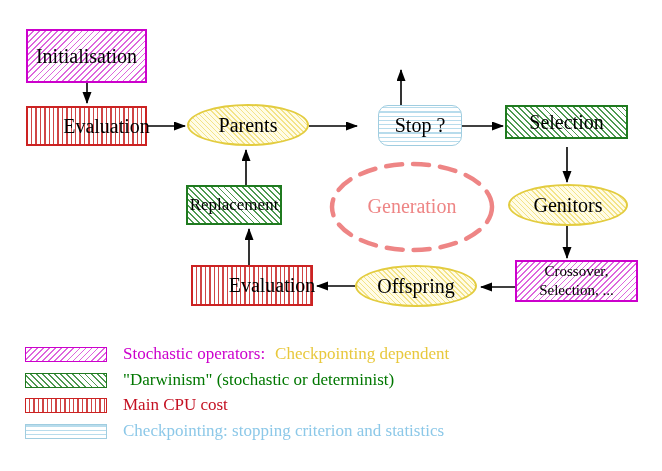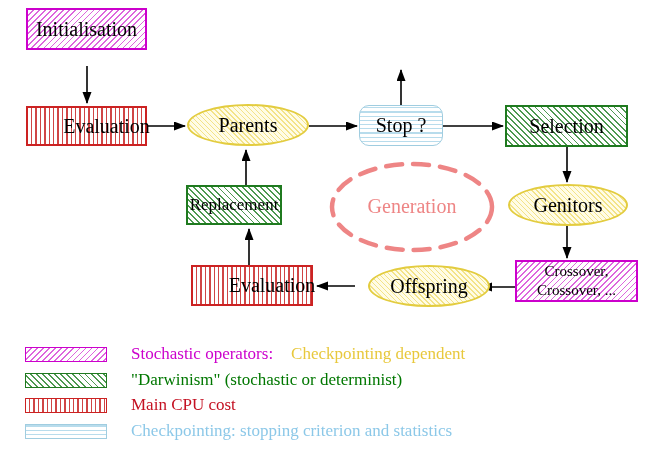--- a/index.html
+++ b/index.html
@@ -59,21 +59,20 @@
     font-size: 20px;
     text-align: center;
   }
   .legend-row {
     position: absolute;
     z-index: 2;
     display: flex;
     align-items: center;
     height: 20px;
     font-size: 17px;
-    gap: 8px;
   }
   .swatch {
     width: 82px;
     height: 15px;
     box-sizing: border-box;
     margin-right: 16px;
     flex: 0 0 auto;
   }
   .swatch.hatch-magenta, .swatch.hatch-green, .swatch.stripe-red { border-width: 1.5px; }
   .c-magenta { color: #cc00cc; }
@@ -102,63 +101,63 @@
       <line x1="567" y1="147" x2="567" y2="182" marker-end="url(#ah)"></line>
       <line x1="567" y1="226" x2="567" y2="258" marker-end="url(#ah)"></line>
       <line x1="515" y1="287" x2="481" y2="287" marker-end="url(#ah)"></line>
       <line x1="355" y1="286" x2="317" y2="286" marker-end="url(#ah)"></line>
       <line x1="249" y1="265" x2="249" y2="229" marker-end="url(#ah)"></line>
       <line x1="246" y1="185" x2="246" y2="150" marker-end="url(#ah)"></line>
     </g>
     <ellipse cx="412" cy="207" rx="80" ry="43" fill="none" stroke="#ee8585" stroke-width="4.5" stroke-dasharray="16 11" stroke-linecap="round"></ellipse>
   </svg>
 
-  <div class="node hatch-magenta" style="left:26px; top:8px; width:121px; height:42px;font-family:Liberation Serif, serif;">
+  <div class="node hatch-magenta" style="left:26px; top:29px; width:121px; height:54px;font-family:Liberation Serif, serif;">
     <span>Initialisation</span>
   </div>
 
   <div class="node stripe-red" style="left:26px; top:106px; width:121px; height:40px;">
     <span>Evaluation</span>
   </div>
 
   <div class="node ellipse-yellow" style="left:187px; top:104px; width:122px; height:42px;">
     <span>Parents</span>
   </div>
 
 
-  <div class="node stripe-cyan rounded" style="left:359px; top:105px; width:84px; height:41px;">
+  <div class="node stripe-cyan rounded" style="left:378px; top:105px; width:84px; height:41px;">
     <span>Stop ?</span>
   </div>
 
-  <div class="node hatch-green" style="left:505px; top:105px; width:123px; height:42px;">
+  <div class="node hatch-green" style="left:505px; top:105px; width:123px; height:34px;">
     <span>Selection</span>
   </div>
 
   <div class="node hatch-green" style="left:186px; top:185px; width:96px; height:40px; font-size:17px;">
     <span>Replacement</span>
   </div>
 
   <div class="generation-label" style="left:332px; top:195px; width:160px;">Generation</div>
 
   <div class="node ellipse-yellow" style="left:508px; top:184px; width:120px; height:42px;">
     <span>Genitors</span>
   </div>
 
   <div class="node stripe-red" style="left:191px; top:265px; width:122px; height:41px;">
     <span>Evaluation</span>
   </div>
 
-  <div class="node ellipse-yellow" style="left:368px; top:265px; width:122px; height:42px;">
+  <div class="node ellipse-yellow" style="left:355px; top:265px; width:122px; height:42px;">
     <span>Offspring</span>
   </div>
 
   <div class="node hatch-magenta two-line" style="left:515px; top:260px; width:123px; height:42px;">
     <div>
       <span>Crossover,</span>
-      <span>Crossover, ...</span>
+      <span>Selection, ...</span>
     </div>
   </div>
 
   <div class="legend-row" style="left:25px; top:344px;">
     <div class="swatch hatch-magenta"></div>
     <span class="c-magenta">Stochastic operators:</span>
     <span class="c-gold">Checkpointing dependent</span>
   </div>
 
   <div class="legend-row" style="left:25px; top:370px;">

